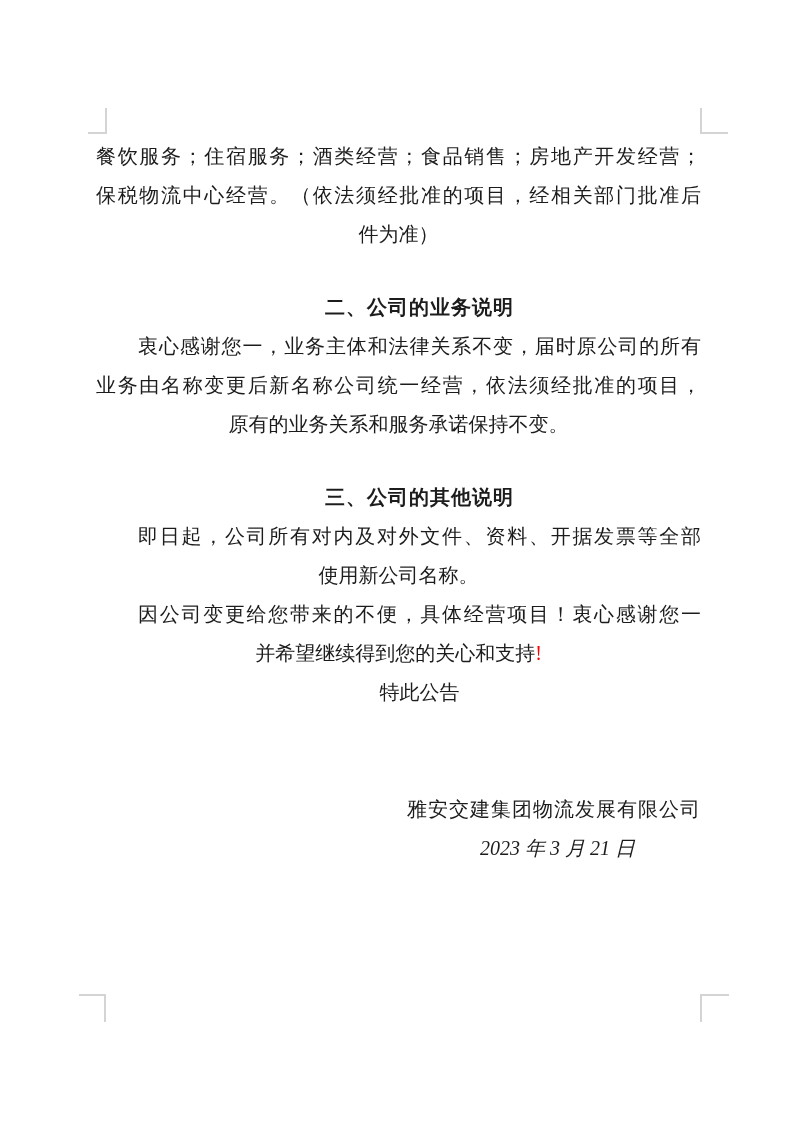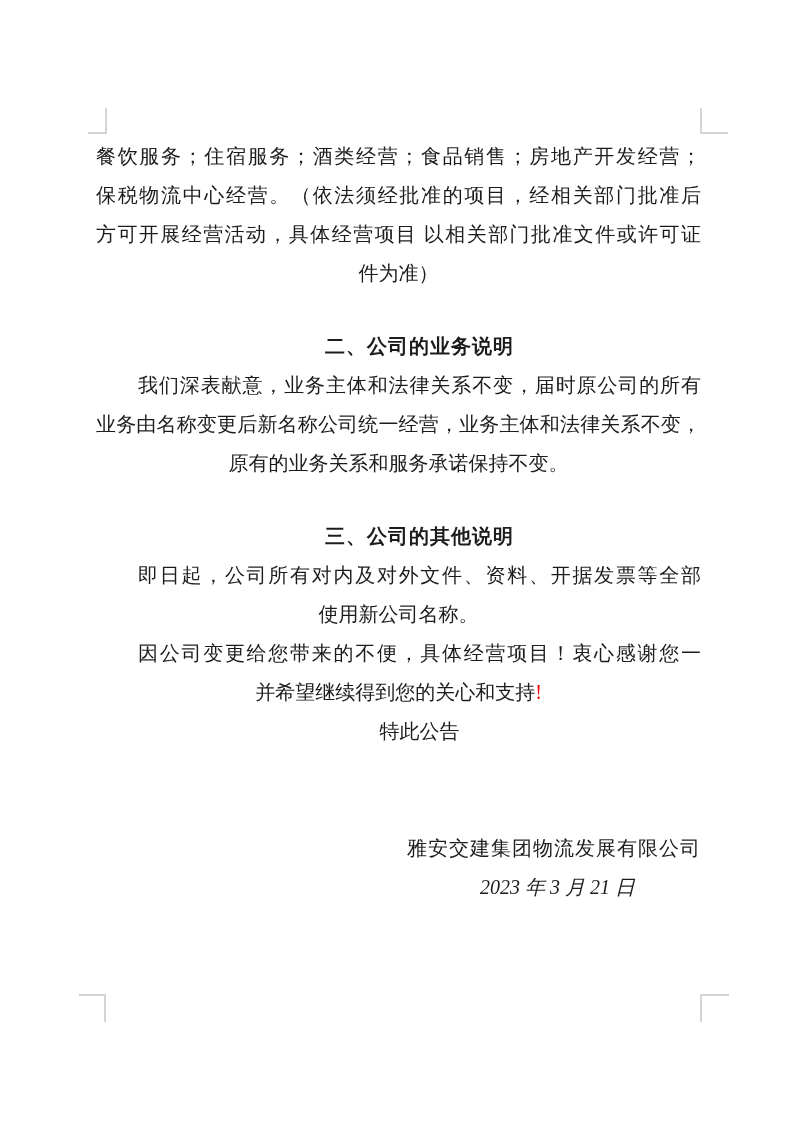--- a/index.html
+++ b/index.html
@@ -79,26 +79,25 @@
 
   <div class="crop tl"></div>
   <div class="crop tr"></div>
   <div class="crop bl"></div>
   <div class="crop br"></div>
 
   <div class="textblock">
 
     <div class="line just">餐饮服务；住宿服务；酒类经营；食品销售；房地产开发经营；</div>
     <div class="line just">保税物流中心经营。（依法须经批准的项目，经相关部门批准后</div>
-    <div class="line just">方可开展经营活动，具体经营项目 以相关部门批准文件或许可证</div>
     <div class="line">件为准）</div>
 
     <div class="line heading indent">二、公司的业务说明</div>
-    <div class="line just indent">我们深表献意，业务主体和法律关系不变，届时原公司的所有</div>
-    <div class="line just">业务由名称变更后新名称公司统一经营，业务主体和法律关系不变，</div>
+    <div class="line just indent">衷心感谢您一，业务主体和法律关系不变，届时原公司的所有</div>
+    <div class="line just">业务由名称变更后新名称公司统一经营，依法须经批准的项目，</div>
     <div class="line">原有的业务关系和服务承诺保持不变。</div>
 
     <div class="line heading indent">三、公司的其他说明</div>
     <div class="line just indent">即日起，公司所有对内及对外文件、资料、开据发票等全部</div>
     <div class="line">使用新公司名称。</div>
 
     <div class="line just indent">因公司变更给您带来的不便，具体经营项目！衷心感谢您一</div>
     <div class="line"><span>并希望继续得到您的关心和支持</span><span style="color: rgb(255, 0, 0);">!</span></div>
     <div class="line indent">特此公告</div>
 

